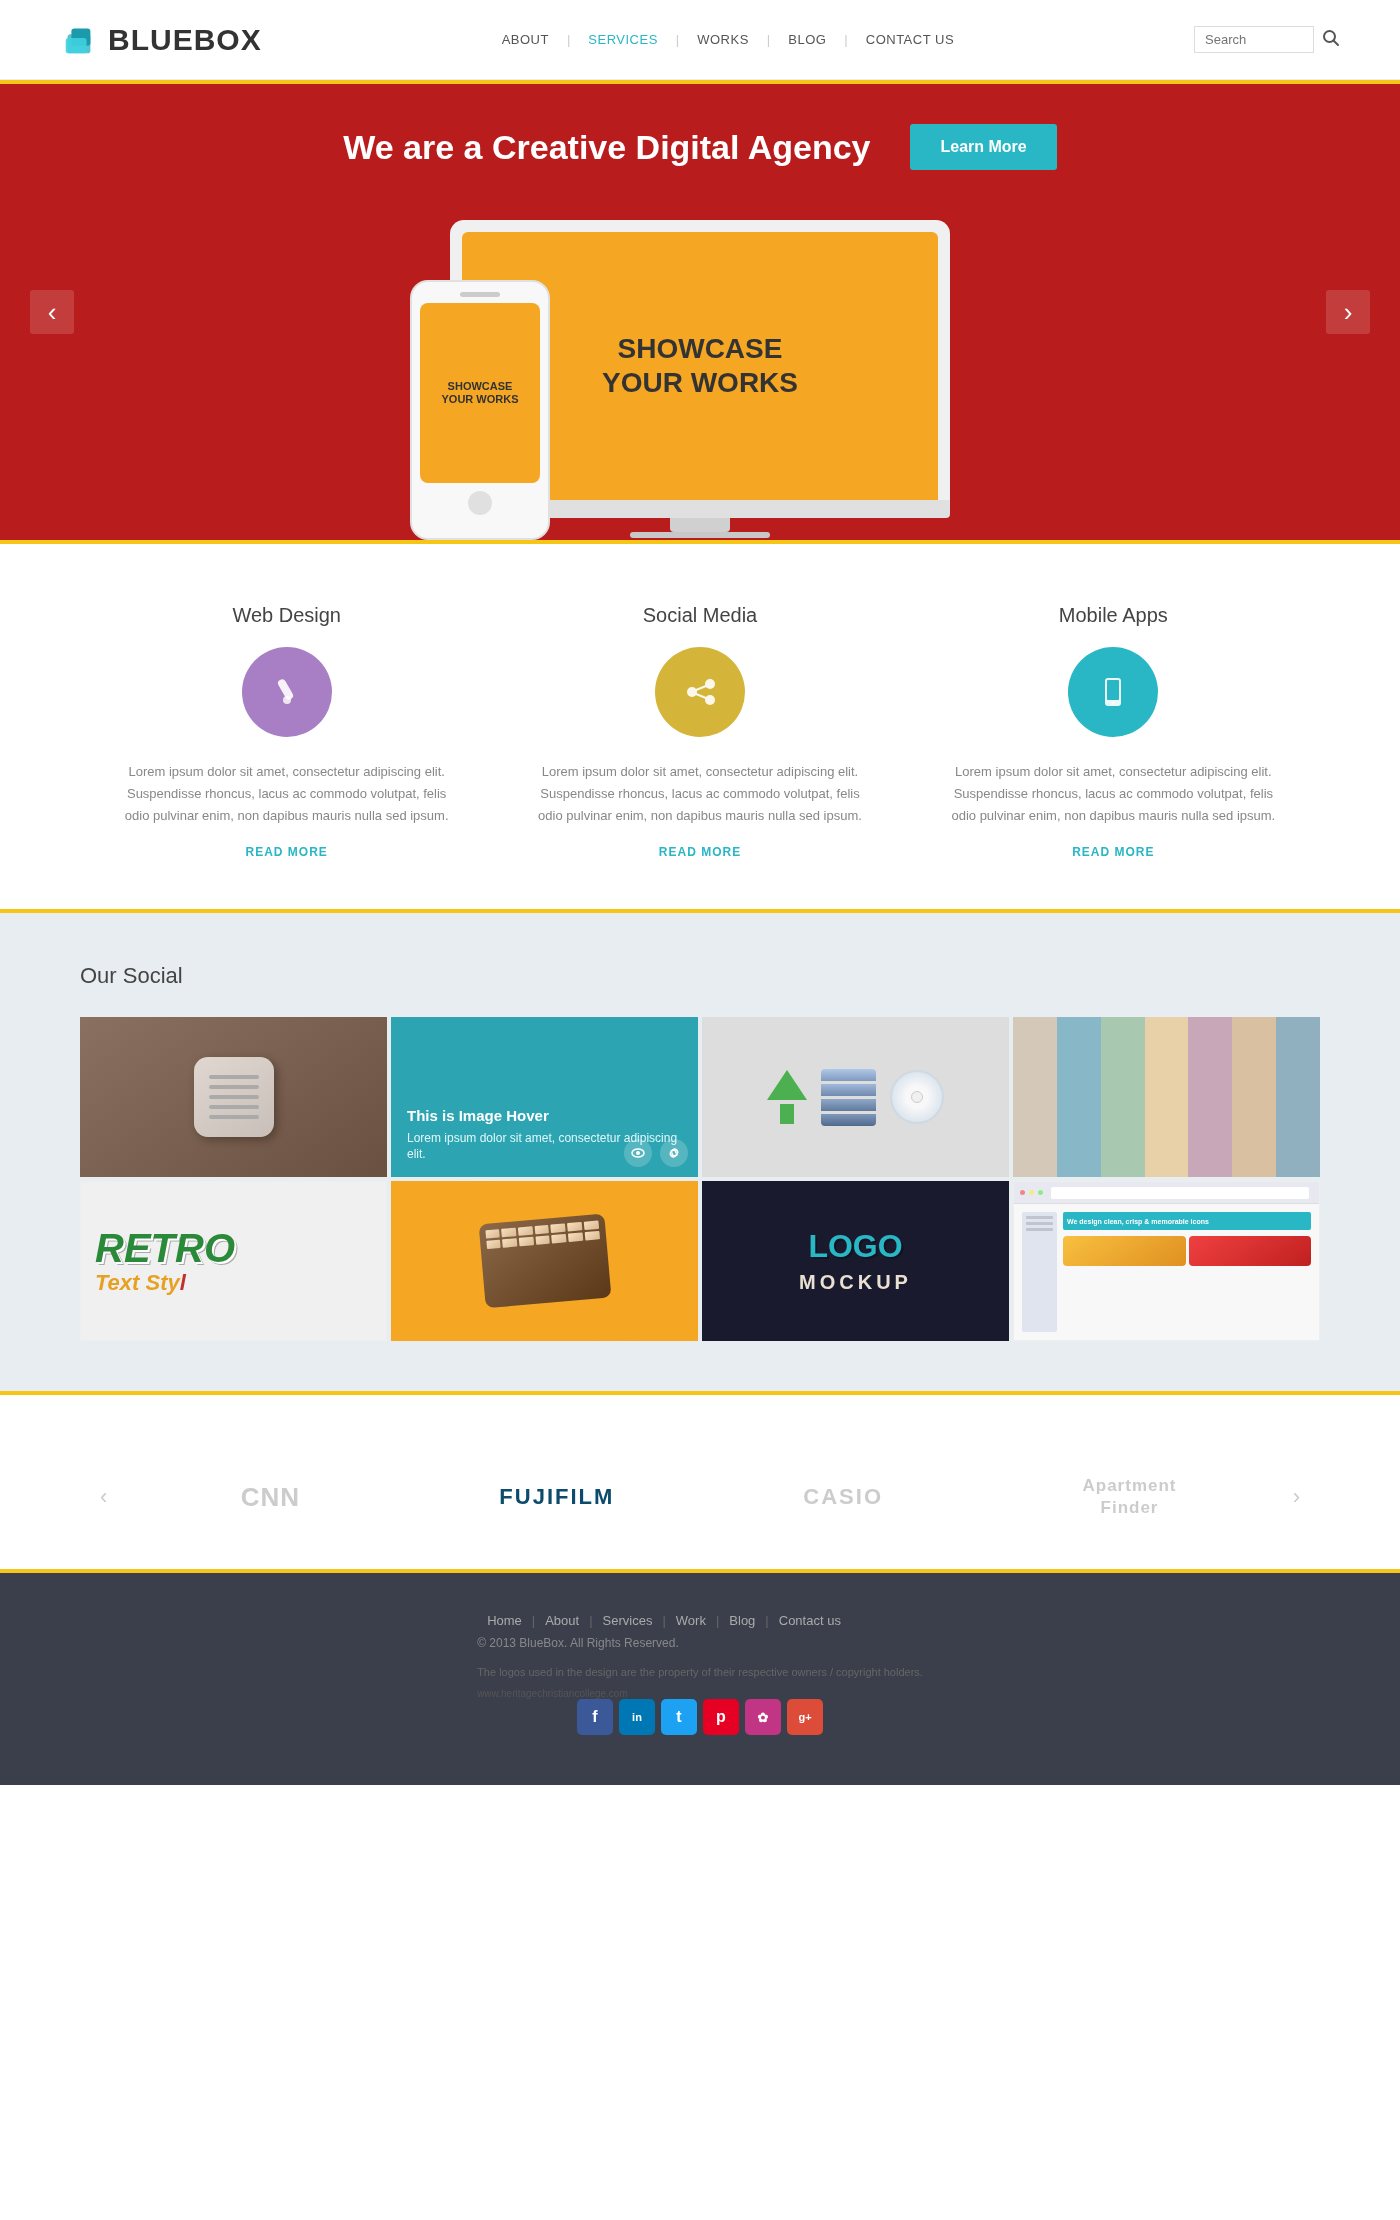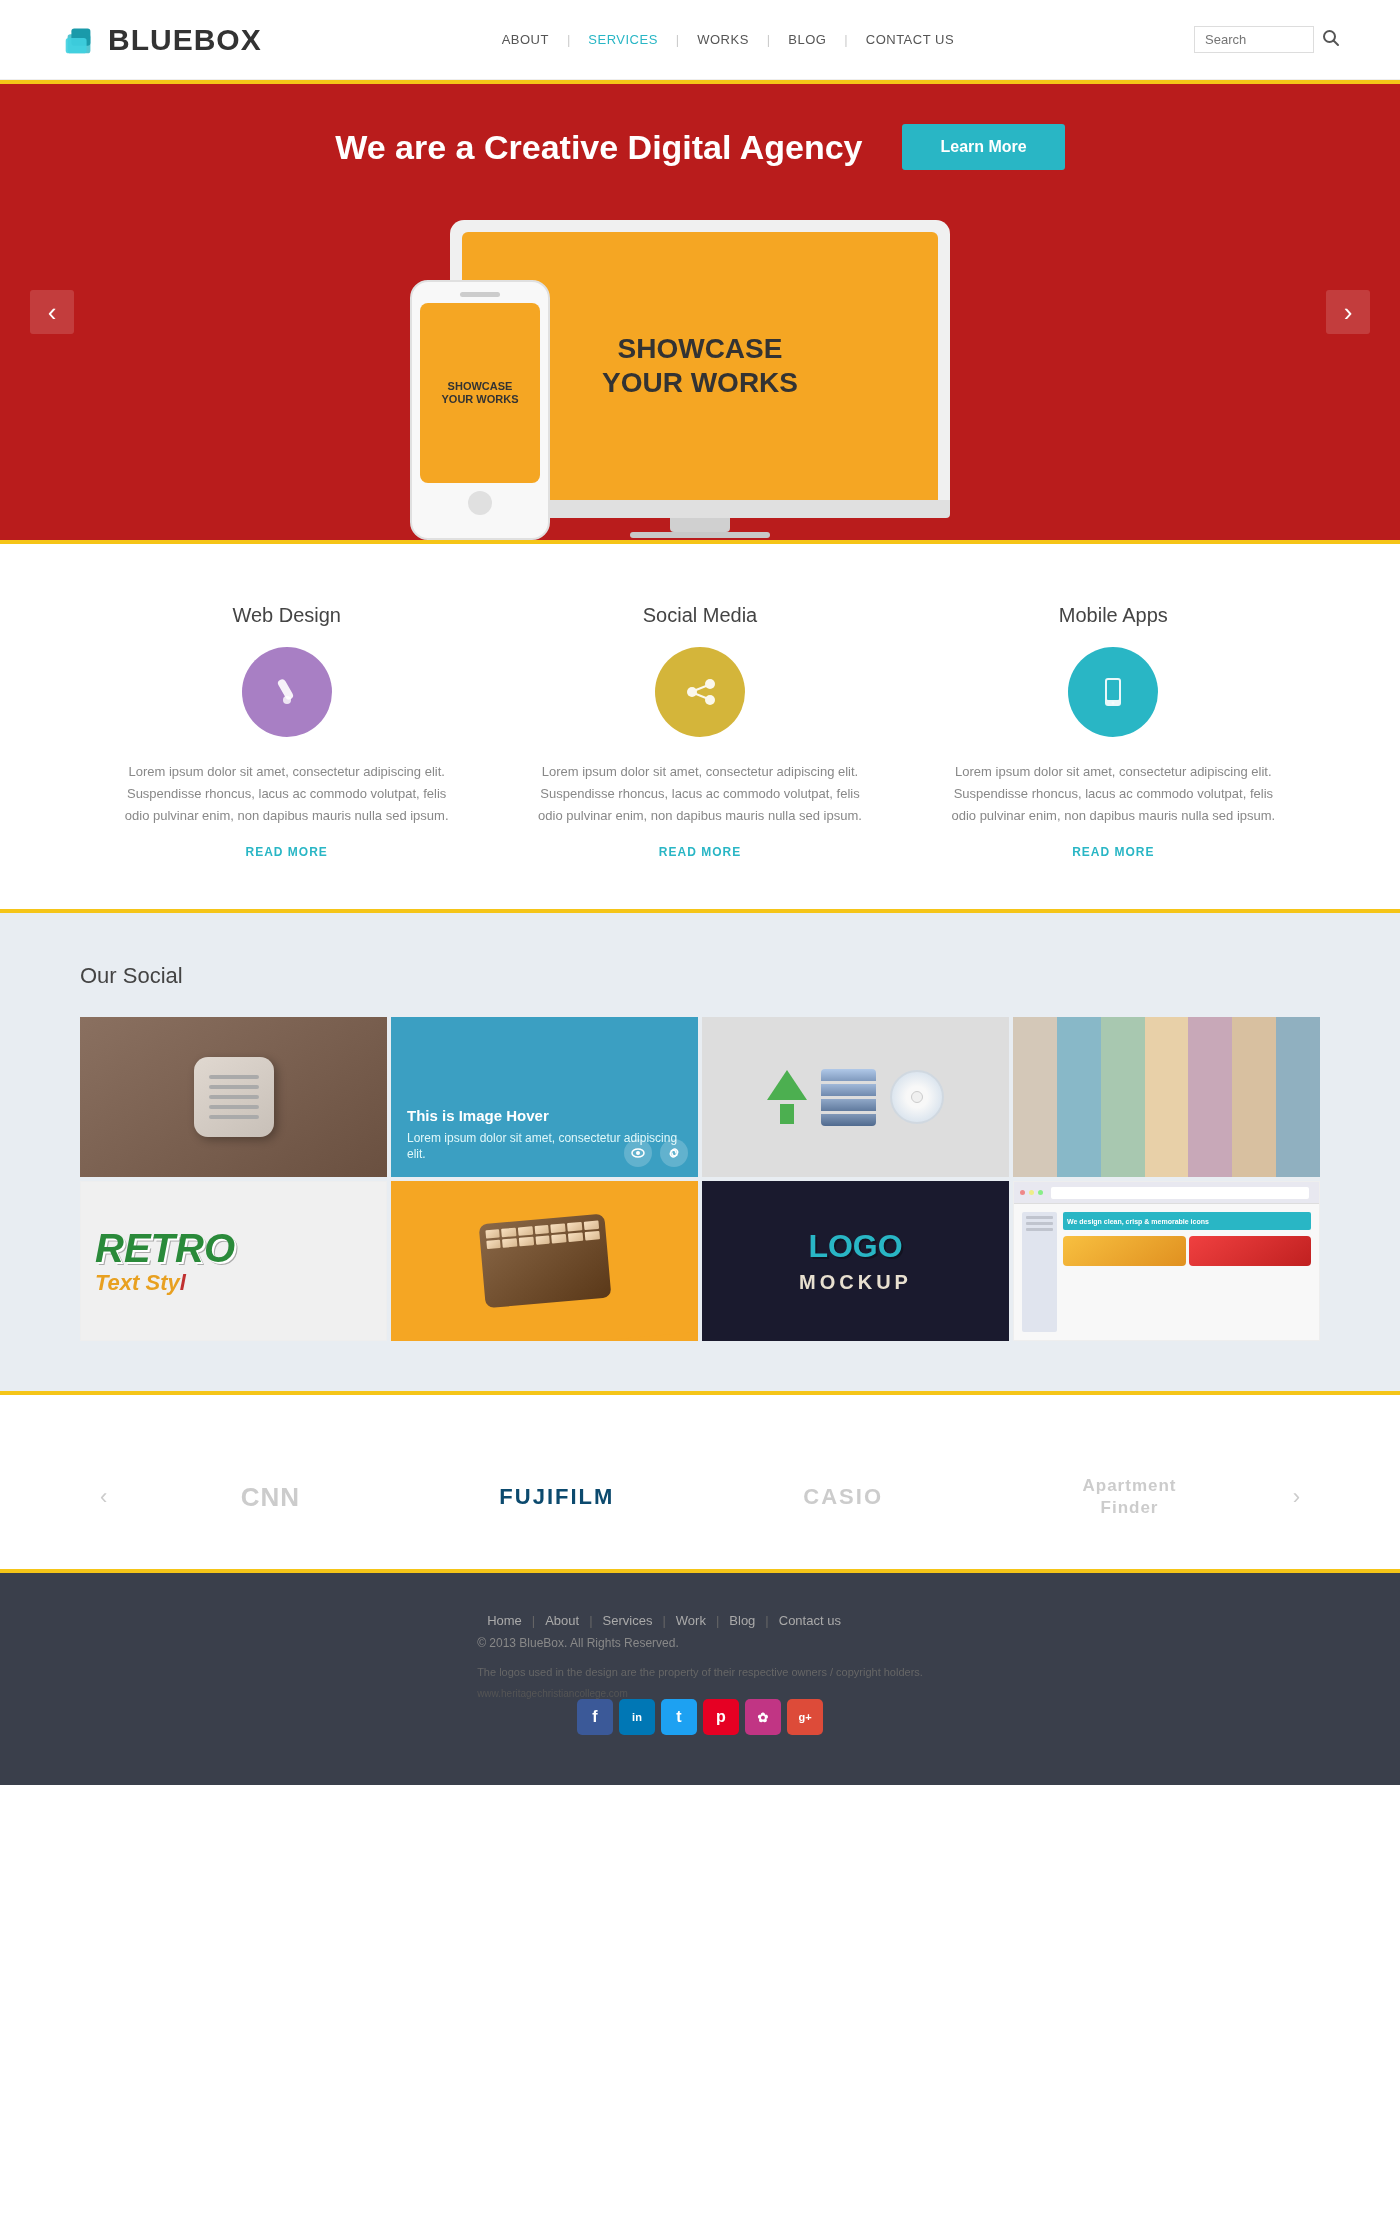--- a/index.html
+++ b/index.html
@@ -93,21 +93,21 @@
     }
     .hero-tagline {
       font-size: 34px;
       color: #fff;
       font-weight: 600;
     }
     .hero-btn {
       background: #29b6c5;
       color: #fff;
       border: none;
-      padding: 14px 38px;
+      padding: 14px 30px;
       font-size: 16px;
       cursor: pointer;
       border-radius: 3px;
       font-weight: 600;
       white-space: nowrap;
     }
     .hero-devices {
       display: flex;
       align-items: flex-end;
       justify-content: center;
@@ -308,21 +308,21 @@
     }
     .work-item-inner {
       width: 100%;
       height: 100%;
       display: flex;
       align-items: center;
       justify-content: center;
     }
     
     .work-1 { background: #8a7060; }
-    .work-2 { background: #a21caf; }
+    .work-2 { background: #404040; }
     .work-3 { background: #ddd; }
     .work-4 { background: #c8b8a8; }
     .work-5 { background: #f5f5f5; border: 1px solid #eee; }
     .work-6 { background: #f5a623; }
     .work-7 { background: #2a2a3a; }
     .work-8 { background: #f8f8f8; border: 1px solid #eee; }
 
     
     .notebook-icon {
       width: 80px;

